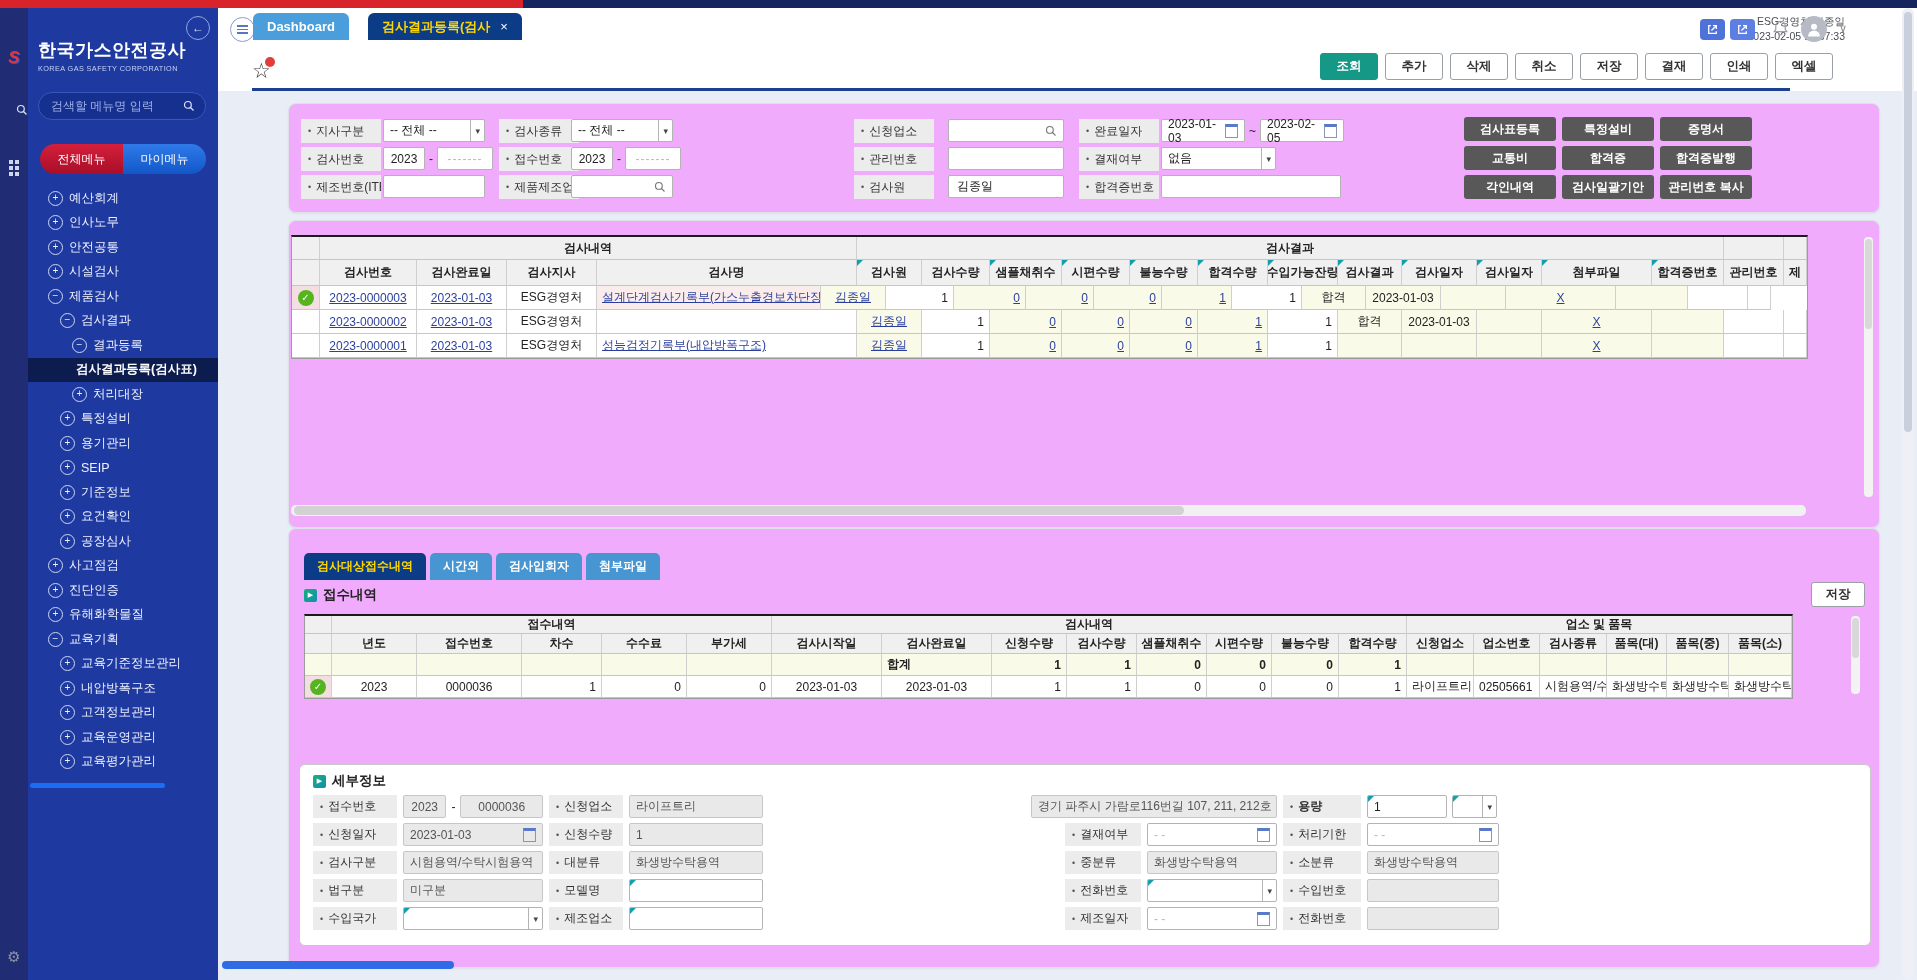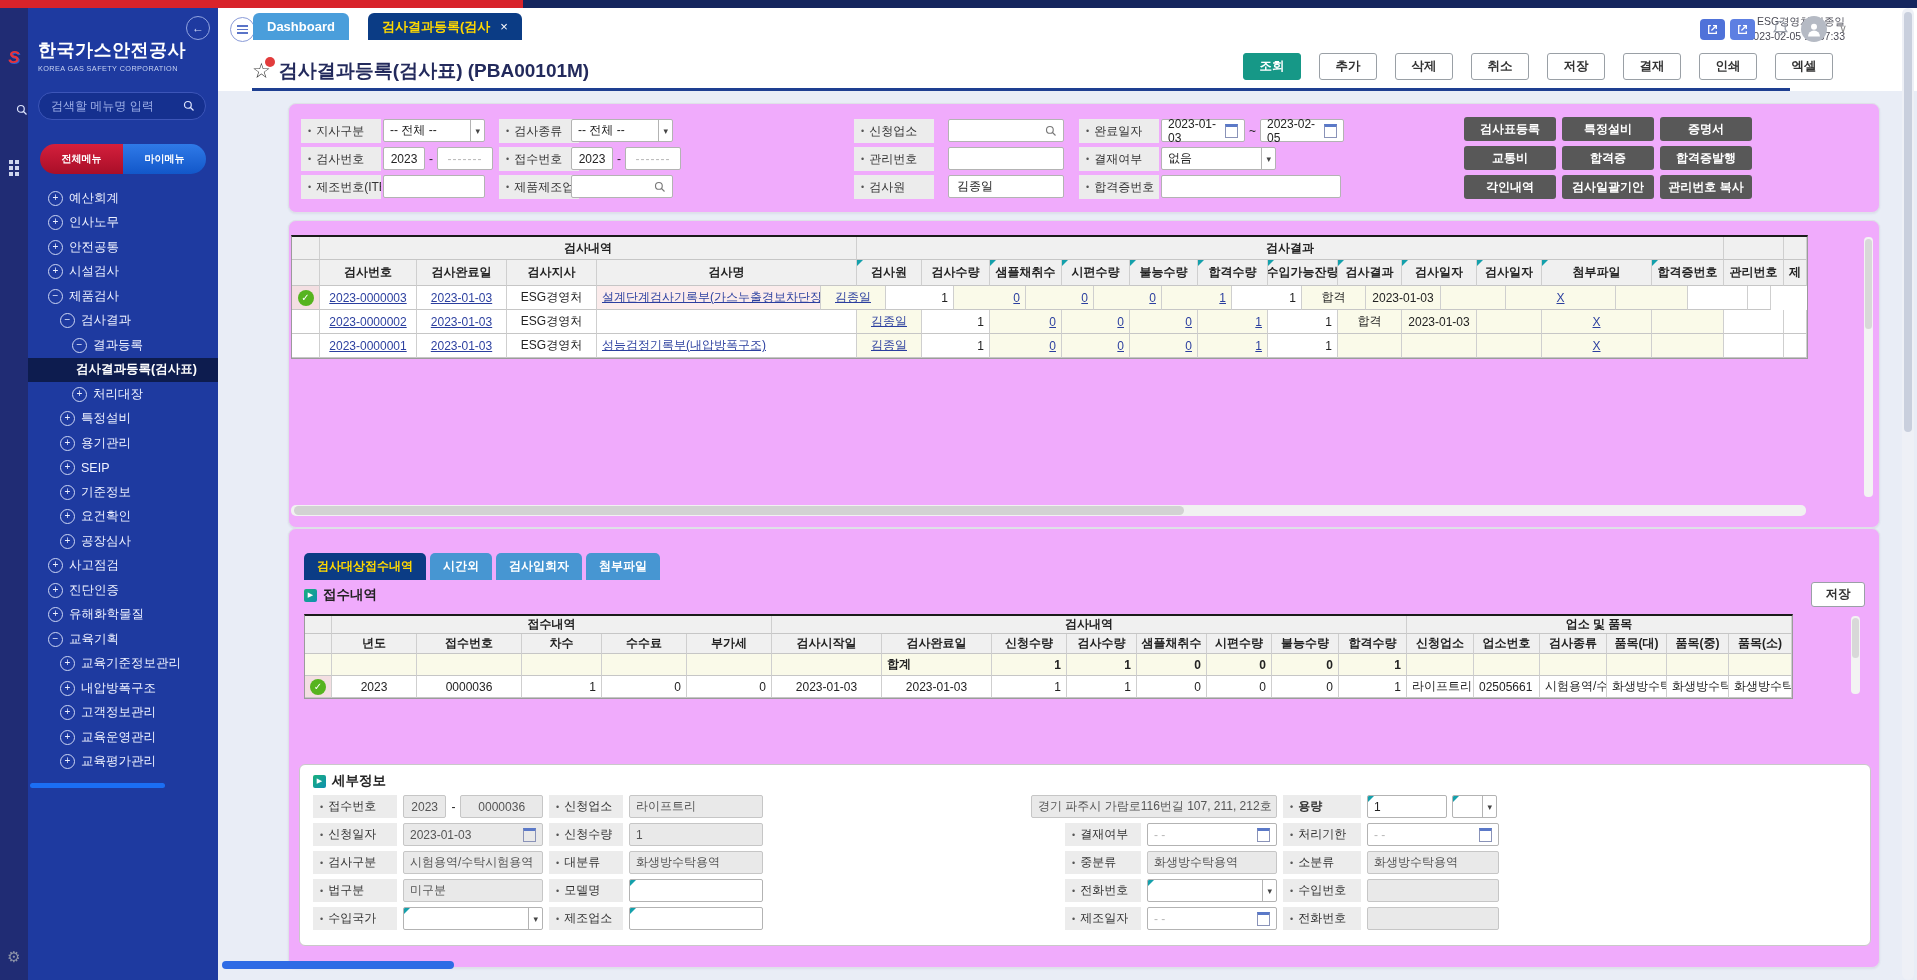--- a/index.html
+++ b/index.html
@@ -20,21 +20,21 @@
   #collapse{position:absolute;top:8px;right:8px;width:22px;height:22px;border:1px solid #93a5e0;border-radius:50%;
             color:#cfd9f8;display:flex;align-items:center;justify-content:center;font-size:12px;}
   #brand{position:absolute;top:30px;left:10px;width:176px;}
   #brand .bn{font-size:18px;font-weight:800;letter-spacing:.5px;color:#fff;white-space:nowrap;}
   #brand .bs{font-size:7.3px;color:#c6d2f2;letter-spacing:.4px;margin-top:2px;}
   #sb-search{position:absolute;top:84px;left:10px;width:168px;height:28px;background:#15308f;border:1px solid #3c55b8;
              border-radius:14px;display:flex;align-items:center;padding:0 10px;box-sizing:border-box;}
   #sb-search input{flex:1;background:transparent;border:none;outline:none;color:#dfe6ff;font-size:12px;width:110px;}
   #sb-search input::placeholder{color:#9fb0e8;}
   #menu-btns{position:absolute;top:136px;left:12px;width:166px;height:30px;display:flex;border-radius:15px;overflow:hidden;}
-  #menu-btns .mb{flex:1;display:flex;align-items:center;justify-content:center;font-size:10px;font-weight:700;color:#fff;}
+  #menu-btns .mb{flex:1;display:flex;align-items:center;justify-content:center;font-size:12px;font-weight:400;color:#fff;}
   #menu-btns .all{background:linear-gradient(#d41f3c,#a90e28);}
   #menu-btns .my{background:linear-gradient(#2f7ae8,#1257c9);}
   #menu{position:absolute;top:178px;left:0;width:190px;}
   .menu-item{height:24.5px;display:flex;align-items:center;color:#eef1ff;font-size:12.5px;white-space:nowrap;}
   .menu-item .tree-icon{width:13px;height:13px;border:1px solid #cdd6f4;border-radius:50%;font-size:10px;line-height:11px;
             text-align:center;margin-right:6px;flex:0 0 13px;color:#eef1ff;}
   .menu-item.d0{padding-left:20px;} .menu-item.d1{padding-left:32px;} .menu-item.d2{padding-left:44px;} .menu-item.d3{padding-left:48px;}
   .menu-item.selected{background:#0d1c4f;color:#fff;font-weight:700;}
   #sb-scroll{position:absolute;left:2px;top:775px;width:135px;height:5px;background:#1b6ef3;border-radius:3px;}
   
@@ -54,21 +54,21 @@
   .sqbtn{width:25px;height:21px;border-radius:4px;display:flex;align-items:center;justify-content:center;}
   #ic-open1{right:220px;background:#4f72d9;} #ic-open2{right:190px;background:#5d7fe2;}
   #ic-bell{right:155px;} #ic-avatar{right:118px;top:8px;width:26px;height:26px;border-radius:50%;background:#b5bac4;
            display:flex;align-items:center;justify-content:center;overflow:hidden;}
   #ic-chev{right:98px;top:14px;color:#888;font-size:11px;}
   #title-row{position:absolute;left:34px;top:46px;height:34px;display:flex;align-items:center;}
   #star{position:relative;font-size:21px;color:#3a3a3a;margin-right:8px;}
   #star .badge{position:absolute;top:-2px;right:-4px;width:10px;height:10px;border-radius:50%;background:#e23c3c;color:#fff;
         font-size:8px;line-height:10px;text-align:center;font-weight:700;}
   #page-title{font-size:19px;font-weight:800;color:#232a5c;}
-  #toolbar{position:absolute;right:112px;top:45px;display:flex;gap:18px;}
+  #toolbar{position:absolute;right:112px;top:45px;display:flex;gap:7px;}
   .tbtn{width:56px;height:25px;background:#fff;border:1px solid #9aa0a6;border-radius:3px;color:#333;font-weight:700;
         font-size:12.5px;display:flex;align-items:center;justify-content:center;}
   .tbtn.primary{background:#169887;border-color:#169887;color:#fff;}
   .card{position:absolute;left:70px;width:1592px;background:#f0abfc;border:1px solid #dfe1e8;border-radius:8px;
         box-shadow:0 1px 2px rgba(40,60,120,.08);box-sizing:border-box;}
   #filter-card{top:95px;height:110px;}
   #grid-card{top:212px;height:308px;}
   #bottom-card{top:520px;height:440px;}
   
   .frow{position:absolute;left:0;height:24px;width:100%;}
@@ -321,21 +321,20 @@
     </div>
     <div class="hicon" id="ic-avatar">
       <svg width="18" height="18" viewBox="0 0 24 24">
           <circle cx="12" cy="9" r="4" fill="#fff"></circle>
           <path d="M4 22a8 8 0 0 1 16 0z" fill="#fff"></path>
         </svg>
     </div>
     <div class="hicon" id="ic-chev">∨</div>
     <div id="title-row">
       <span id="star">☆<span class="badge"></span></span>
-      <span id="page-title">검사결과등록(검사표) (PBA00101M)</span>
     </div>
     <div id="toolbar">
         <div class="tbtn primary">조회</div>
         <div class="tbtn">추가</div>
         <div class="tbtn">삭제</div>
         <div class="tbtn">취소</div>
         <div class="tbtn">저장</div>
         <div class="tbtn">결재</div>
         <div class="tbtn">인쇄</div>
         <div class="tbtn">엑셀</div>

